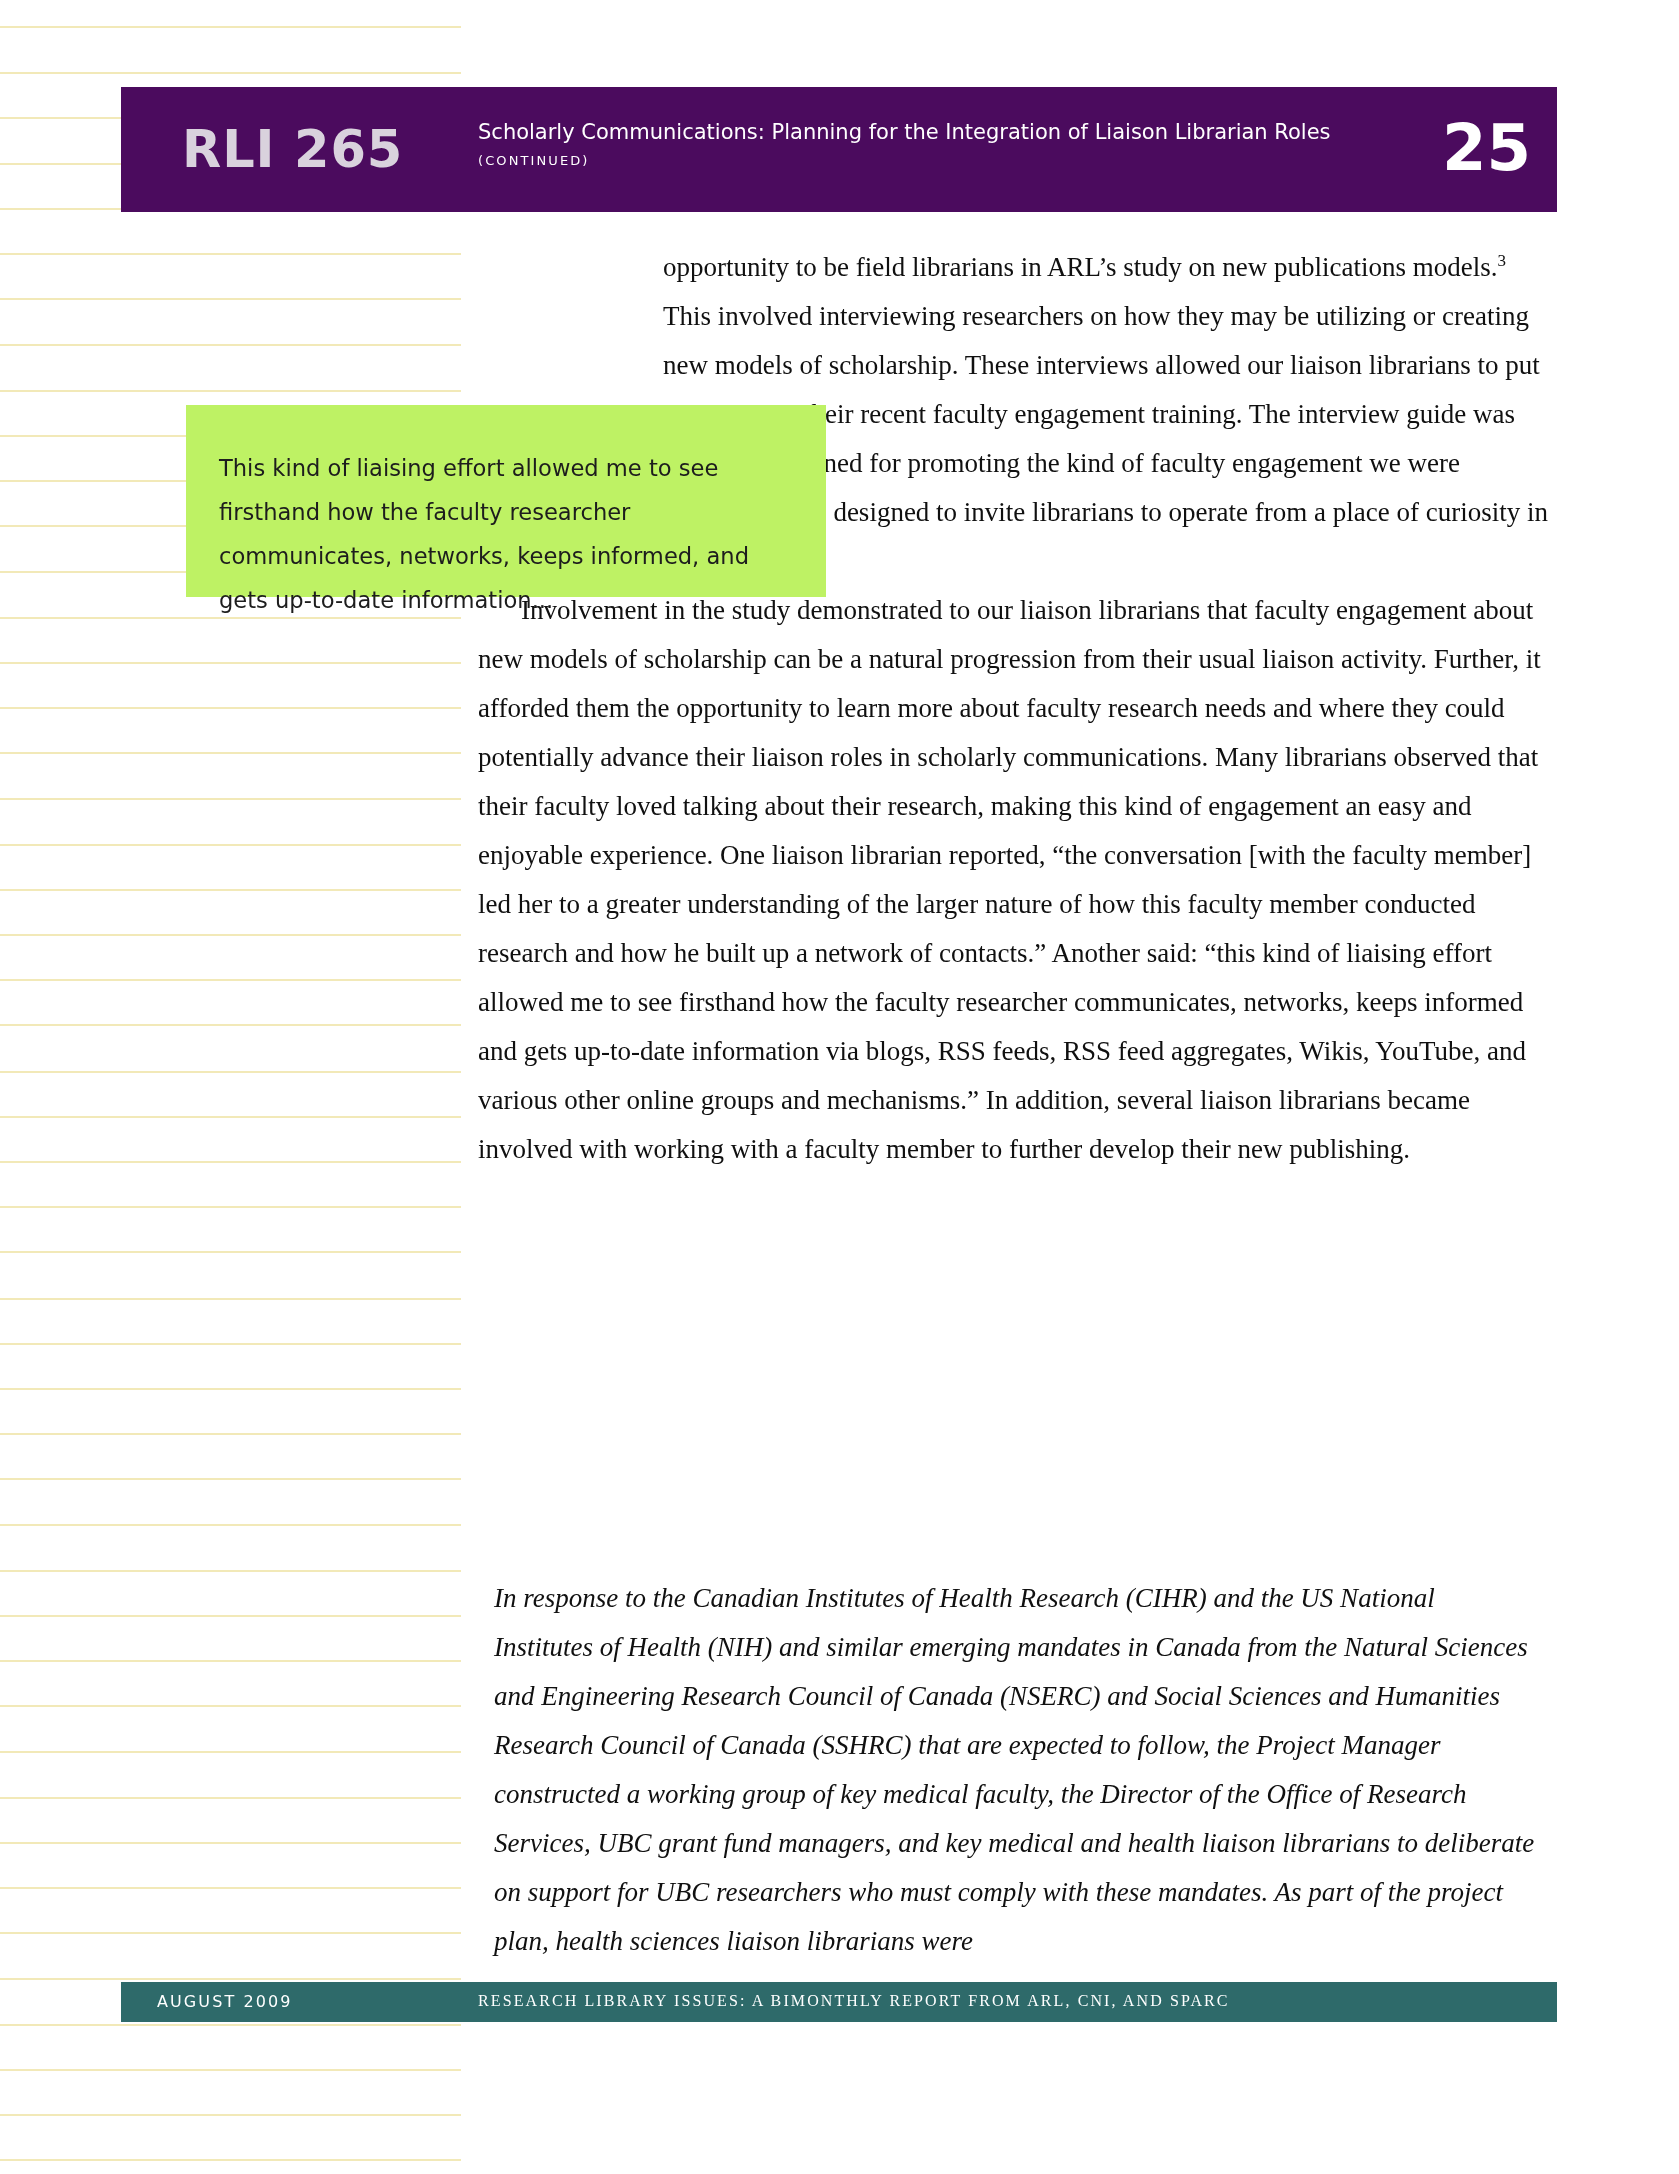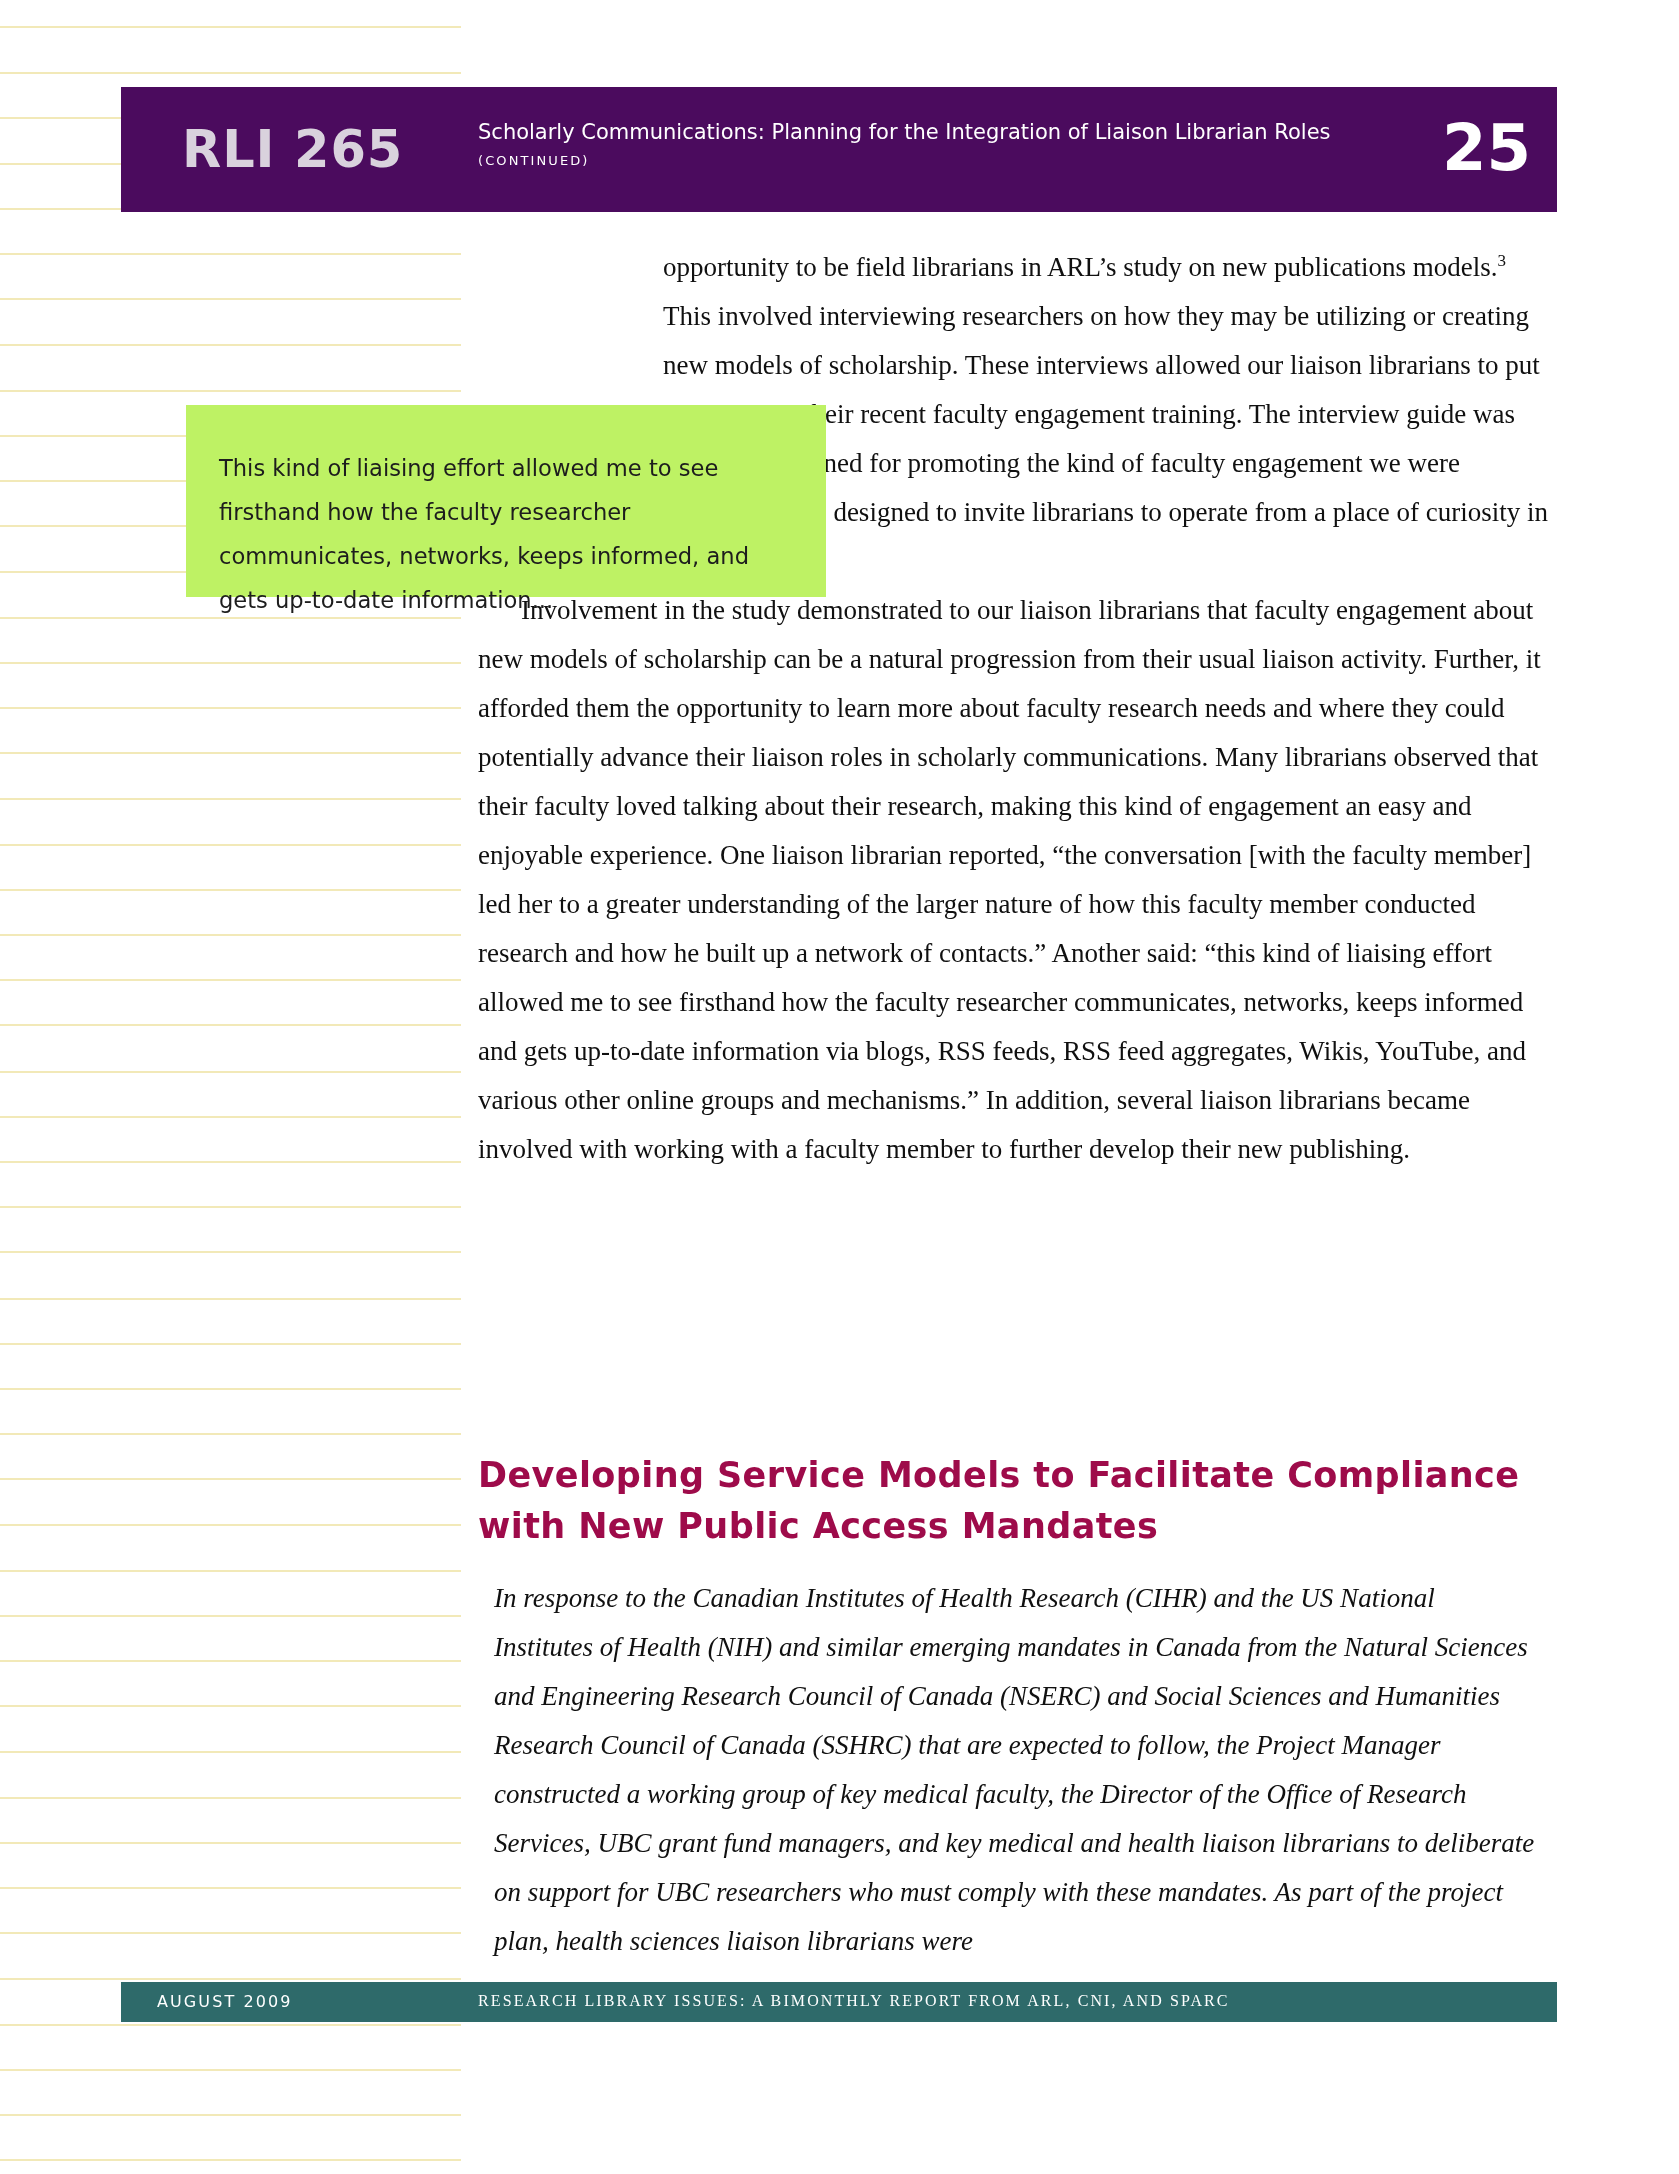--- a/index.html
+++ b/index.html
@@ -253,21 +253,20 @@
   <div class="body-col">
     <div class="floatbox"></div>
     <p><span>opportunity to be field librarians in ARL’s study on new publications models.</span><span class="sup">3</span><span> This involved interviewing researchers on how they may be utilizing or creating new models of scholarship. These interviews allowed our liaison librarians to put into practice their recent faculty engagement training. The interview guide was also well designed for promoting the kind of faculty engagement we were encouraging: the questions were designed to invite librarians to operate from a place of curiosity in their dialogue with researchers</span></p>
     <p class="p-indent">Involvement in the study demonstrated to our liaison librarians that faculty engagement about new models of scholarship can be a natural progression from their usual liaison activity. Further, it afforded them the opportunity to learn more about faculty research needs and where they could potentially advance their liaison roles in scholarly communications. Many librarians observed that their faculty loved talking about their research, making this kind of engagement an easy and enjoyable experience. One liaison librarian reported, “the conversation [with the faculty member] led her to a greater understanding of the larger nature of how this faculty member conducted research and how he built up a network of contacts.” Another said: “this kind of liaising effort allowed me to see firsthand how the faculty researcher communicates, networks, keeps informed and gets up-to-date information via blogs, RSS feeds, RSS feed aggregates, Wikis, YouTube, and various other online groups and mechanisms.” In addition, several liaison librarians became involved with working with a faculty member to further develop their new publishing.</p>
   </div>
 
   <div class="pullquote">
     <div class="pq-text">This kind of liaising effort allowed me to see firsthand how the faculty researcher communicates, networks, keeps informed, and gets up-to-date information...</div>
   </div>
 
-  <div class="section-head">Developing Service Models to Facilitate Compliance with New Public Access Mandates</div>
 
   <div class="body-col2">
     <p>In response to the Canadian Institutes of Health Research (CIHR) and the US National Institutes of Health (NIH) and similar emerging mandates in Canada from the Natural Sciences and Engineering Research Council of Canada (NSERC) and Social Sciences and Humanities Research Council of Canada (SSHRC) that are expected to follow, the Project Manager constructed a working group of key medical faculty, the Director of the Office of Research Services, UBC grant fund managers, and key medical and health liaison librarians to deliberate on support for UBC researchers who must comply with these mandates. As part of the project plan, health sciences liaison librarians were</p>
   </div>
 
   <div class="footer-band"></div>
   <div class="footer-date">AUGUST 2009</div>
   <div class="footer-center">RESEARCH LIBRARY ISSUES: A BIMONTHLY REPORT FROM ARL, CNI, AND SPARC</div>
 
 </div>

